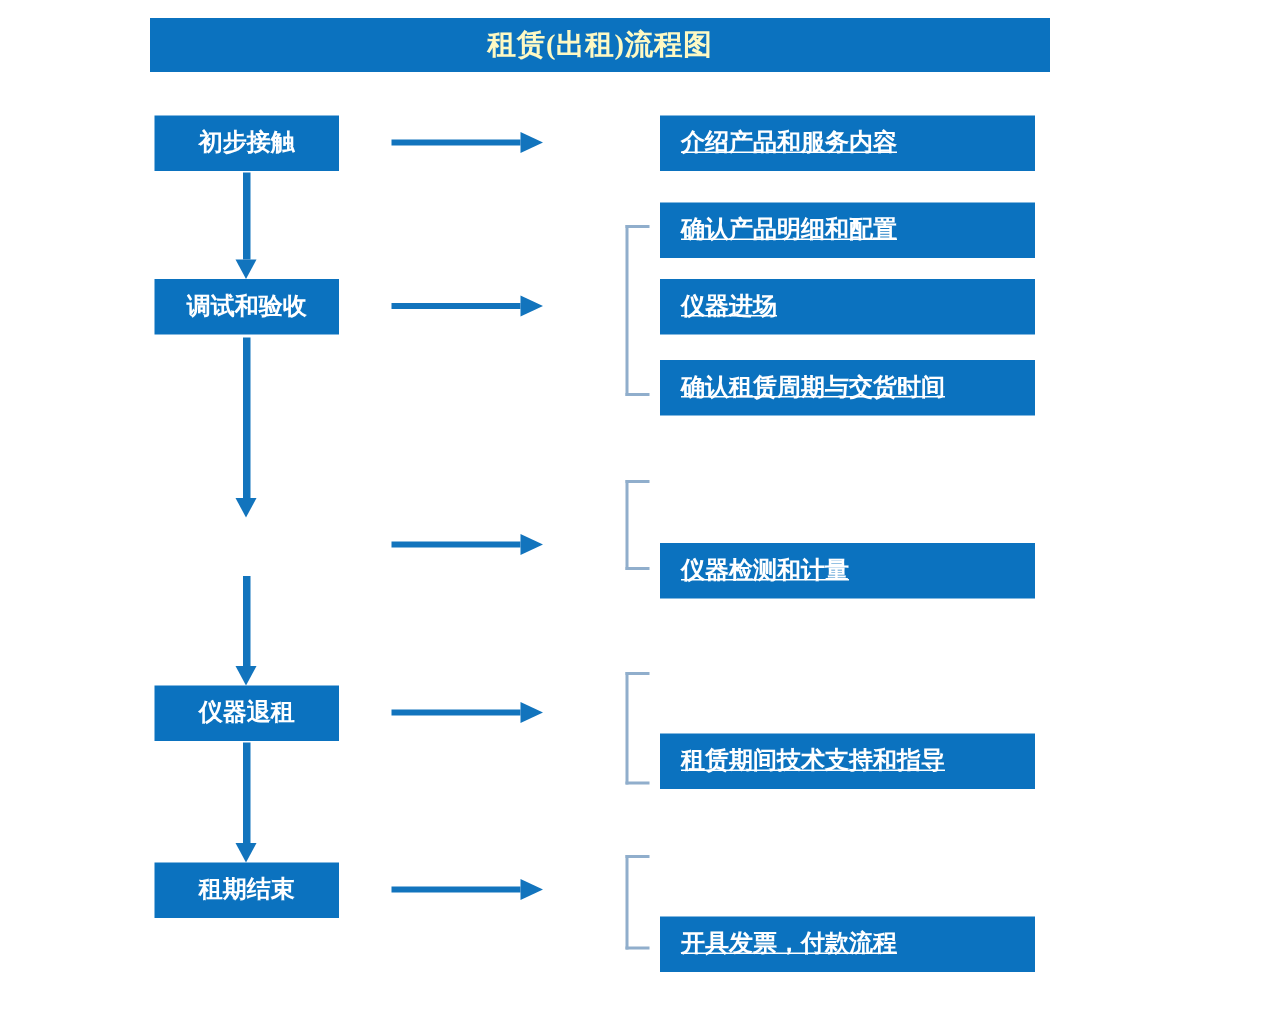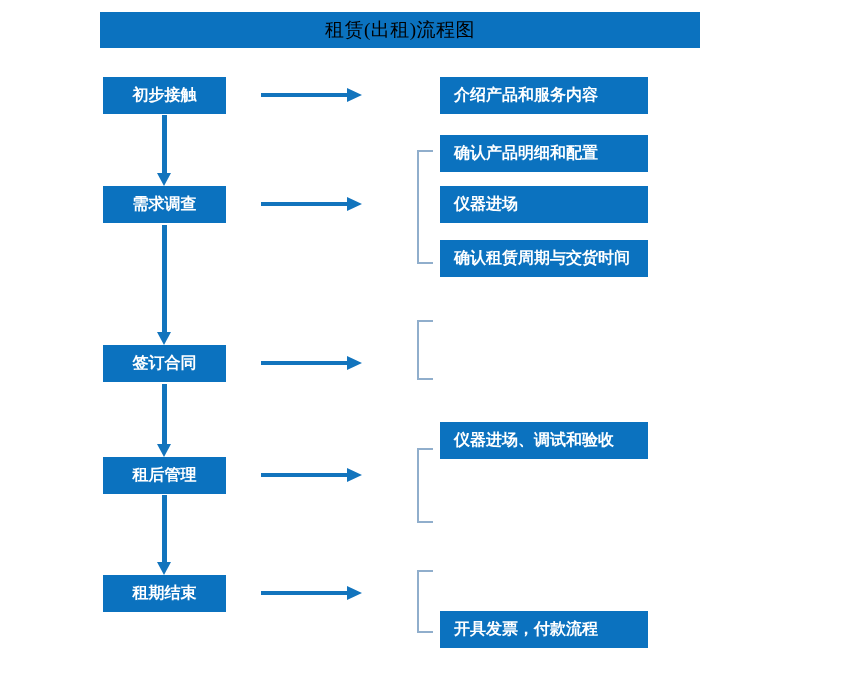--- a/index.html
+++ b/index.html
@@ -17,26 +17,26 @@
   }
 
   
   .title-bar {
     position: absolute;
     left: 100px;
     top: 12px;
     width: 600px;
     height: 36px;
     background: #0b72bf;
-    color: #000000;
+    color: #fef9c3;
     display: flex;
     align-items: center;
     justify-content: center;
     font-size: 19px;
-    font-weight: normal;
+    font-weight: bold;
     letter-spacing: 0.5px;
   }
 
   
   .node {
     position: absolute;
     height: 37px;
     background: #0b72bf;
     color: #ffffff;
     display: flex;
@@ -46,24 +46,25 @@
     box-sizing: border-box;
   }
   .node.stage {
     left: 103px;
     width: 123px;
     justify-content: center;
     padding-bottom: 1px;
   }
   .node.detail {
     left: 440px;
-    width: 208px;
+    width: 250px;
     justify-content: flex-start;
     padding-left: 14px;
     padding-bottom: 1px;
+    text-decoration: underline;
   }
 
   
   .h-arrow {
     position: absolute;
     left: 261px;
     width: 101px;
     height: 14px;
   }
   .h-arrow .shaft {
@@ -135,25 +136,24 @@
 </style>
 </head>
 <body>
 
 <div id="canvas">
 
   <div class="title-bar">租赁(出租)流程图</div>
 
   <div class="node stage" style="top:77px;">初步接触</div>
 
-  <div class="node stage" style="top:186px;">需求调查</div>
-
-  <div class="node stage" style="top:345px;">签订合同</div>
-
-  <div class="node stage" style="top:457px;">租后管理</div>
+  <div class="node stage" style="top:186px;">调试和验收</div>
+
+
+  <div class="node stage" style="top:457px;">仪器退租</div>
 
   <div class="node stage" style="top:575px;">租期结束</div>
 
   <div class="v-arrow" style="top:115px; height:71px;">
     <div class="shaft" style="height:58px;"></div>
     <div class="head"></div>
   </div>
 
   <div class="v-arrow" style="top:225px; height:120px;">
     <div class="shaft" style="height:107px;"></div>
@@ -221,20 +221,21 @@
 
   <div class="node detail" style="top:77px;">介绍产品和服务内容</div>
 
   <div class="node detail" style="top:135px;">确认产品明细和配置</div>
 
   <div class="node detail" style="top:186px;">仪器进场</div>
 
   <div class="node detail" style="top:240px;">确认租赁周期与交货时间</div>
 
 
-
-  <div class="node detail" style="top:422px;">仪器进场、调试和验收</div>
-
+  <div class="node detail" style="top:362px;">仪器检测和计量</div>
+
+
+  <div class="node detail" style="top:489px;">租赁期间技术支持和指导</div>
 
 
   <div class="node detail" style="top:611px;">开具发票，付款流程</div>
 
 </div>
 
 </body></html>

